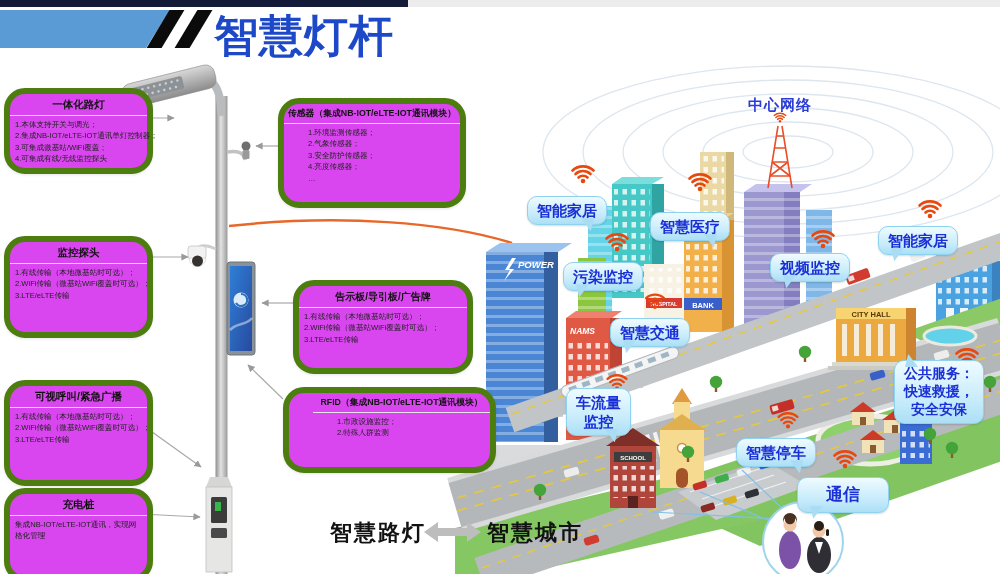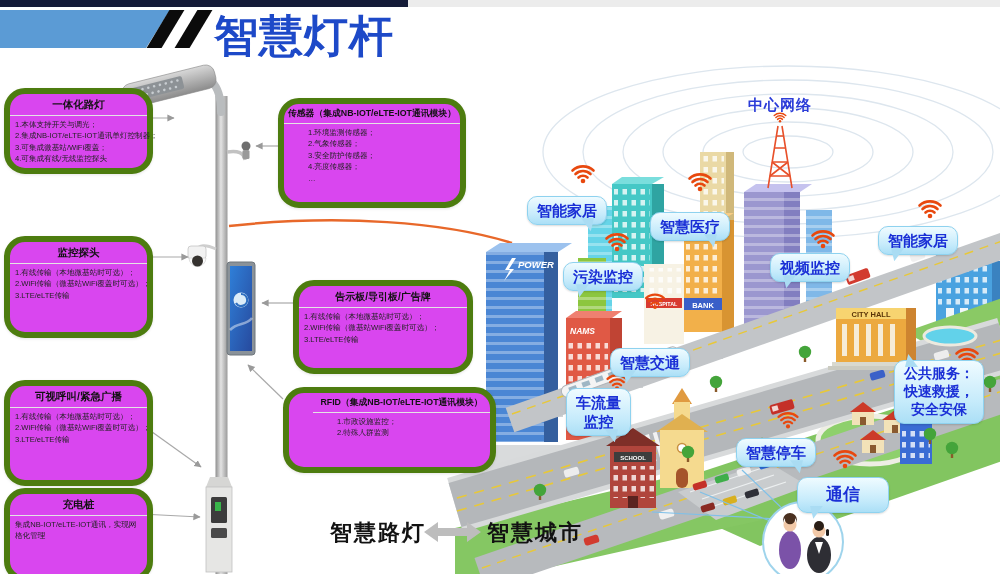--- a/index.html
+++ b/index.html
@@ -477,21 +477,21 @@
       <div>2.特殊人群监测</div>
     </div>
   </div>
 
   <div class="net-label" style="left:748px;top:96px;">中心网络</div>
   <div class="bubble t-br" style="left:527px;top:196px;">智能家居</div>
   <div class="bubble t-br" style="left:650px;top:212px;">智慧医疗</div>
   <div class="bubble t-bl" style="left:563px;top:262px;">污染监控</div>
   <div class="bubble t-bl" style="left:770px;top:253px;">视频监控</div>
   <div class="bubble t-bl" style="left:878px;top:226px;">智能家居</div>
-  <div class="bubble t-bl" style="left:610px;top:318px;margin-top:30px;">智慧交通</div>
+  <div class="bubble t-bl" style="left:610px;top:318px;">智慧交通</div>
   <div class="bubble t-br" style="left:566px;top:388px;">车流量
 监控</div>
   <div class="bubble t-tl" style="left:894px;top:360px;font-size:14px;">公共服务：
 快速救援，
 安全安保</div>
   <div class="bubble t-br" style="left:736px;top:438px;">智慧停车</div>
   <div class="bubble t-bl" style="left:797px;top:477px;font-size:17px;padding:6px 28px;">通信</div>
 
   <div class="footer-label" style="left:330px;top:518px;">智慧路灯</div>
   <div class="footer-label" style="left:487px;top:518px;">智慧城市</div>

